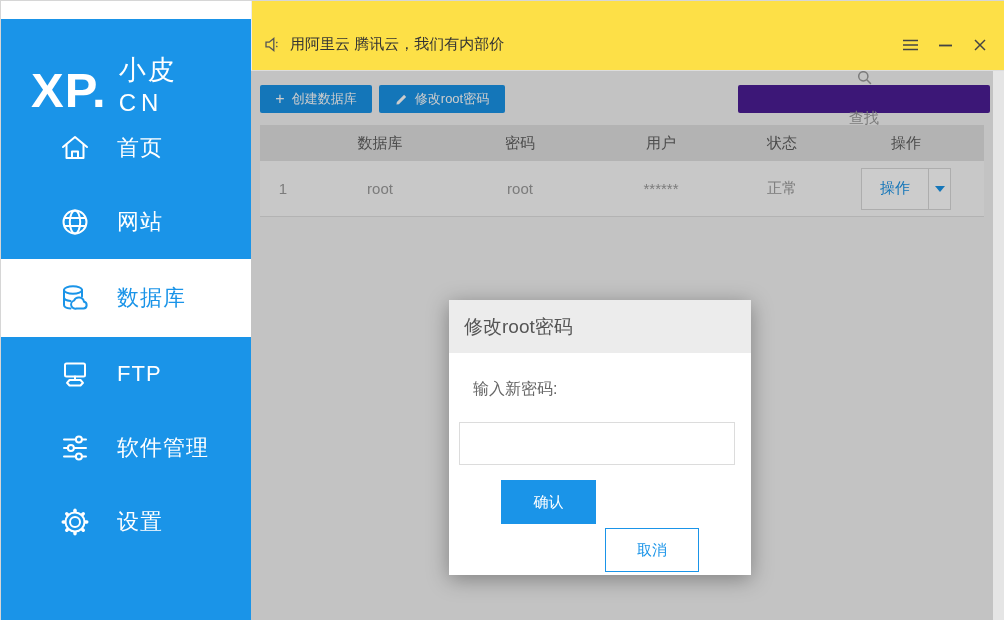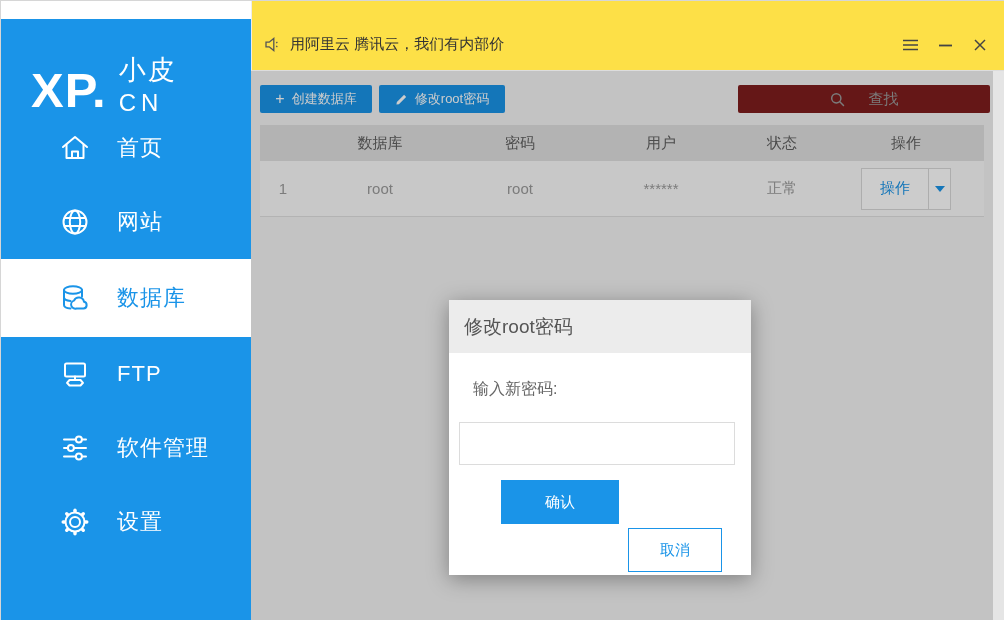--- a/index.html
+++ b/index.html
@@ -38,22 +38,22 @@
   .content { position:absolute; left:250px; top:70px; width:754px; height:550px;
     background:#f4f4f4; overflow:hidden; }
   .toolbar-btn { position:absolute; top:14px; height:28px; background:#1a94e8;
     color:#fff; border:none; border-radius:2px; font-size:13px;
     font-family:inherit; display:flex; align-items:center; justify-content:center;
     gap:7px; cursor:pointer; }
   .btn-create { left:9px; width:112px; }
   .btn-changepwd { left:128px; width:126px; }
   .plus-glyph { font-size:16px; font-weight:normal; line-height:1; }
   .searchbox { position:absolute; left:487px; top:14px; width:252px; height:28px;
-    background:#7f1d1d; border-radius:2px; display:flex; align-items:center;
-    justify-content:center; gap:24px; color:#9a9a9a; cursor:text; }
+    background:#4c1d95; border-radius:2px; display:flex; align-items:center;
+    justify-content:center; gap:24px; color:#9a9a9a; cursor:text;flex-direction:column; }
   .search-text { font-size:15px; }
 
   .table { position:absolute; left:9px; top:54px; width:724px; }
   .thead, .trow { display:grid;
     grid-template-columns:46px 148px 132px 150px 92px 1fr; align-items:center;
     text-align:center; }
   .thead { height:36px; background:#e0e0e0; color:#606060; font-size:15px; }
   .trow { height:56px; background:#fafafa; border-bottom:1px solid #e0e0e0;
     color:#9b9b9b; font-size:15px; }
   .action-btn { margin:0 auto; width:90px; height:42px; background:#fff;
@@ -75,21 +75,21 @@
   .modal { position:absolute; left:198px; top:229px; width:302px; z-index:10;
     background:#fff; box-shadow:0 4px 20px rgba(0,0,0,0.35); }
   .modal-header { height:53px; background:#ececec; line-height:53px;
     padding-left:15px; font-size:19px; color:#555; }
   .modal-body { padding:10px 16px 3px 10px; }
   .modal-label { margin:16px 0 22px 14px; font-size:16px; color:#666; }
   .modal-input { width:100%; height:43px; border:1px solid #dcdcdc;
     background:#fff; font-size:15px; padding:0 10px; font-family:inherit;
     outline:none; display:block; }
   .modal-buttons { display:flex; gap:9px; margin:15px 0 0 42px; }
-  .btn-confirm { width:118px; height:44px; background:#1a94e8; color:#fff;
+  .btn-confirm { width:95px; height:44px; background:#1a94e8; color:#fff;
     border:none; font-size:15px; font-family:inherit; cursor:pointer; }
   .btn-cancel { width:94px; height:44px; background:#fff; color:#1a94e8;
     border:1px solid #1a94e8; font-size:15px; font-family:inherit; cursor:pointer;margin-top:48px; }
 
   svg { display:block; }
 </style>
 </head>
 <body>
 
 <div class="window">

